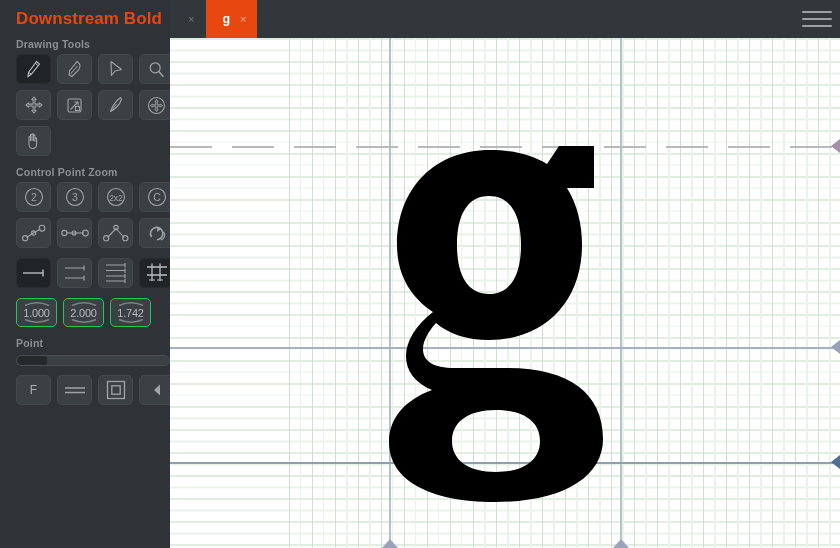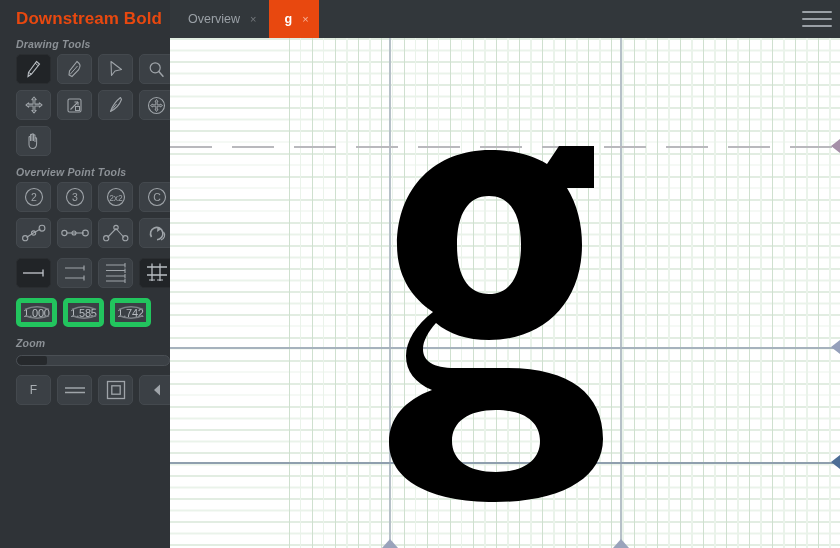--- a/index.html
+++ b/index.html
@@ -15,39 +15,39 @@
   .sidebar {
     position:absolute; left:8px; top:0; width:170px; height:548px;
     background:#2f3337; overflow:hidden;
   }
   .app-title {
     color:#e8480f; font-size:17px; font-weight:bold;
     padding:8px 0 0 8px; letter-spacing:.1px; line-height:22px;
   }
   .sec-label {
     color:#8c9196; font-size:10.5px; font-weight:bold;
-    padding:0 2px 4px 8px; letter-spacing:.2px;font-style:italic;
+    padding:0 2px 4px 8px; letter-spacing:.2px;
   }
   .sec { margin-top:10px; }
   .tool-grid { display:flex; flex-wrap:wrap; gap:6px; padding-left:8px; width:170px; }
   .tbtn {
     width:35px; height:30px; border-radius:5px; background:#3b4045;
     border:1px solid #44494e;
     display:flex; align-items:center; justify-content:center;
     color:#aeb3b8;
   }
   .tbtn.active { background:#212427; border-color:#2a2d30; }
   .tbtn svg { display:block; }
   .tbtn .gl { font-size:12px; font-weight:normal; color:#a9aeb3; }
 
   
   .step-row { display:flex; gap:6px; padding-left:8px; }
   .stepper {
     width:41px; height:29px; border-radius:5px; background:#3b4045;
-    border:5px solid #22c55e; position:relative;
+    border:1px solid #22c55e; position:relative;
     display:flex; align-items:center; justify-content:center;
   }
   .stepper .val { color:#b6bbc0; font-size:11px; letter-spacing:-.2px; }
   .stepper .ar { position:absolute; left:0; width:100%; height:5px; display:flex; justify-content:center; }
   .stepper .ar.up { top:2px; }
   .stepper .ar.dn { bottom:2px; }
   .stepper .ar svg { display:block; }
 
   
   .slider-wrap { padding:2px 8px 0 8px; }
@@ -185,21 +185,21 @@
 
         <div class="tbtn">
           <svg width="17" height="18" viewBox="0 0 17 18">
               <path d="M4 10 L4 5.2 C4 4.2 5.5 4.2 5.5 5.2 L5.5 8.5 L5.5 3 C5.5 2 7 2 7 3 L7 8.5 L7 2.6 C7 1.6 8.5 1.6 8.5 2.6 L8.5 8.5 L8.5 3.6 C8.5 2.6 10 2.6 10 3.6 L10 9.5 L10 6.5 C10 5.5 11.6 5.5 11.6 6.5 L11.6 11.5 C11.6 14.8 9.6 16.5 7.6 16.5 C5.6 16.5 4 14.6 4 12.5 Z" fill="none" stroke="#9fa4a9" stroke-width="1.05" stroke-linejoin="round"></path>
             </svg>
         </div>
       </div>
     </div>
 
     <div class="sec">
-      <div class="sec-label">Overview Point Tools</div>
+      <div class="sec-label">Control Point Zoom</div>
       <div class="tool-grid">
         <div class="tbtn">
           <svg width="22" height="22" viewBox="0 0 22 22">
               <circle cx="11" cy="11" r="8.5" fill="none" stroke="#9fa4a9" stroke-width="1.1"></circle>
               <text x="11" y="15" text-anchor="middle" font-family="Liberation Sans, sans-serif" font-size="10.5" fill="#9fa4a9">2</text>
             </svg>
         </div>
         <div class="tbtn">
           <svg width="22" height="22" viewBox="0 0 22 22">
               <circle cx="11" cy="11" r="8.5" fill="none" stroke="#9fa4a9" stroke-width="1.1"></circle>
@@ -297,21 +297,21 @@
                 <path d="M1 .5 Q13 6 25 .5" fill="none" stroke="#7d8287" stroke-width="1.6"></path>
               </svg>
             </span>
         </div>
         <div class="stepper">
           <span class="ar up">
               <svg width="26" height="5" viewBox="0 0 26 5">
                 <path d="M1 4.5 Q13 -1 25 4.5" fill="none" stroke="#7d8287" stroke-width="1.6"></path>
               </svg>
             </span>
-          <span class="val">1.585</span>
+          <span class="val">2.000</span>
           <span class="ar dn">
               <svg width="26" height="5" viewBox="0 0 26 5">
                 <path d="M1 .5 Q13 6 25 .5" fill="none" stroke="#7d8287" stroke-width="1.6"></path>
               </svg>
             </span>
         </div>
         <div class="stepper">
           <span class="ar up">
               <svg width="26" height="5" viewBox="0 0 26 5">
                 <path d="M1 4.5 Q13 -1 25 4.5" fill="none" stroke="#7d8287" stroke-width="1.6"></path>
@@ -321,21 +321,21 @@
           <span class="ar dn">
               <svg width="26" height="5" viewBox="0 0 26 5">
                 <path d="M1 .5 Q13 6 25 .5" fill="none" stroke="#7d8287" stroke-width="1.6"></path>
               </svg>
             </span>
         </div>
       </div>
     </div>
 
     <div class="sec">
-      <div class="sec-label">Zoom</div>
+      <div class="sec-label">Point</div>
       <div class="slider-wrap">
         <div class="slider">
           <div class="fill" id="zoomfill" style="width: 20%;"></div>
         </div>
       </div>
       <div class="tool-grid" style="margin-top:9px;">
         <div class="tbtn">
           <span class="gl">F</span>
         </div>
         <div class="tbtn">
@@ -356,21 +356,20 @@
         </div>
       </div>
     </div>
 
 
   </div>
 
   <div class="topbar">
     <div class="tabs">
       <div class="tab">
-        <span class="lbl">Overview</span>
         <span class="x">×</span>
       </div>
       <div class="tab active">
         <span class="lbl">g</span>
         <span class="x">×</span>
       </div>
     </div>
     <div class="burger">
       <i></i>
       <i></i>

